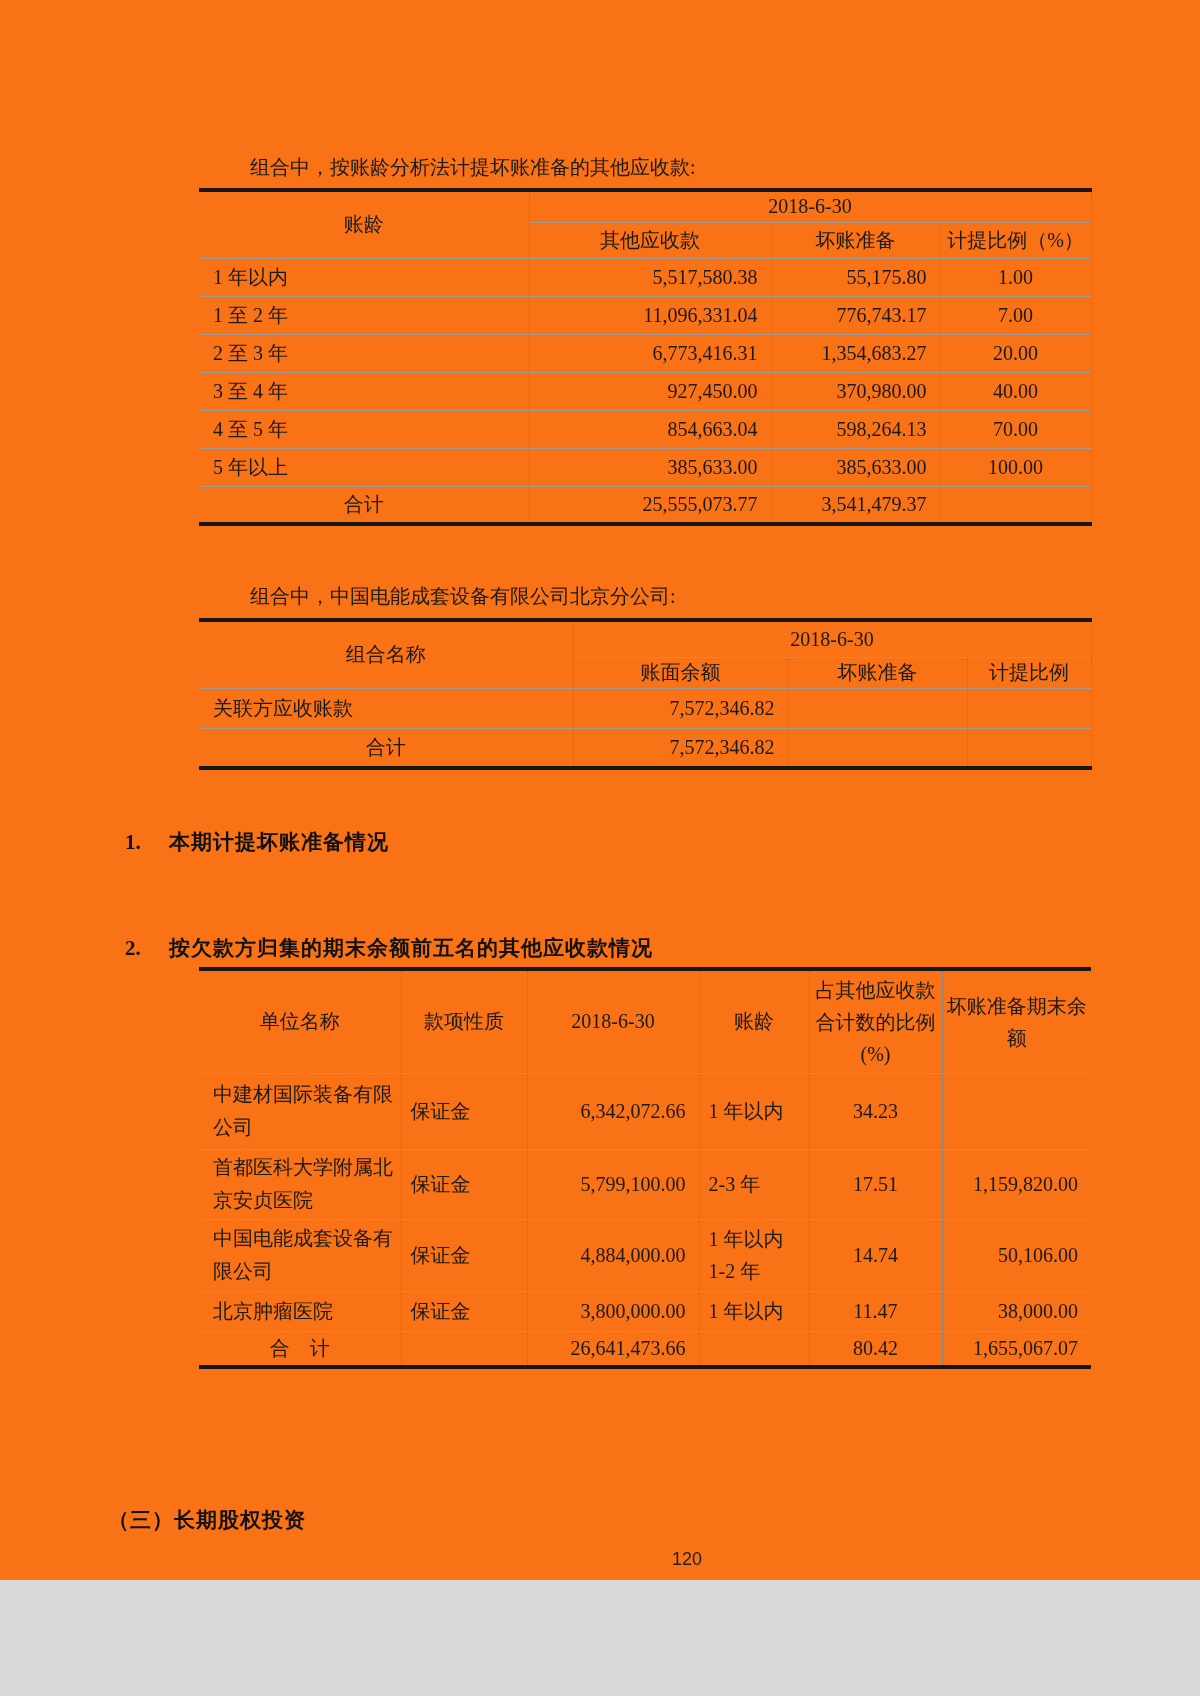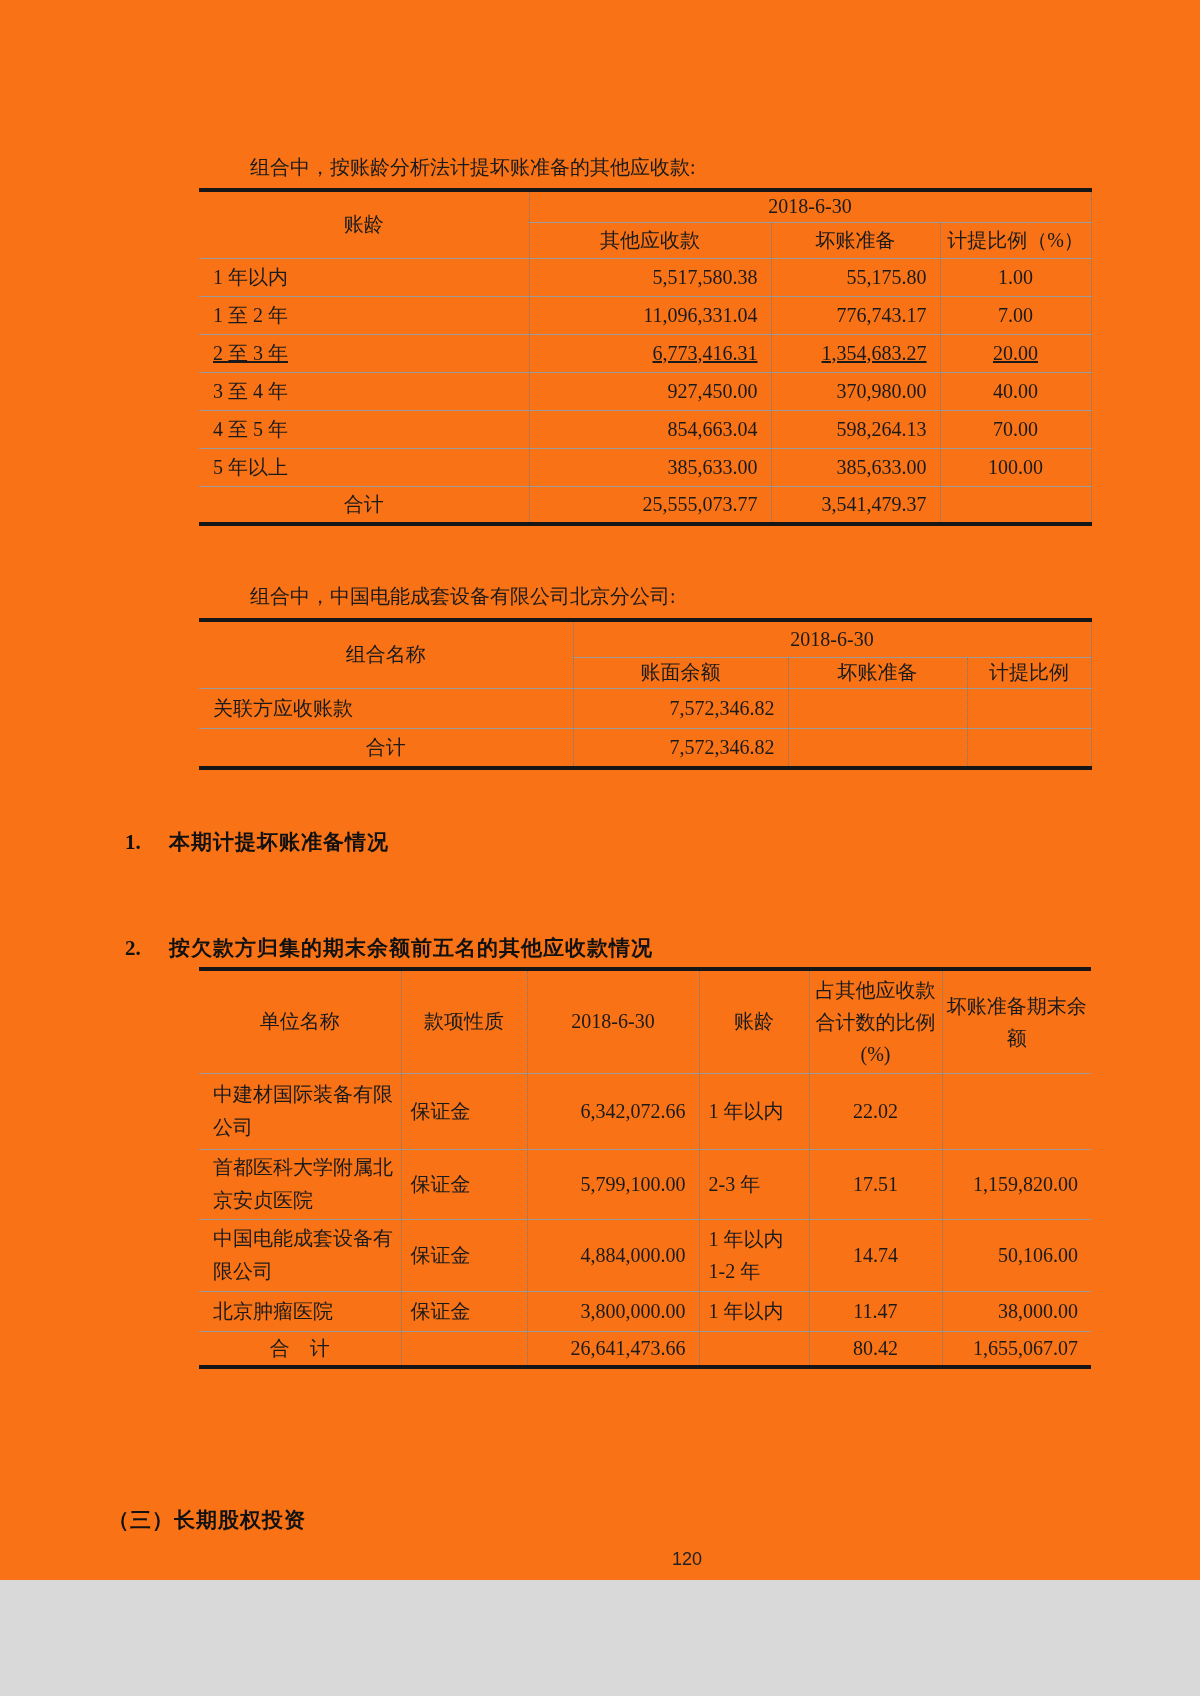--- a/index.html
+++ b/index.html
@@ -62,21 +62,21 @@
         <td class="vl rgt hb">5,517,580.38</td>
         <td class="vl rgt hb">55,175.80</td>
         <td class="vl vr hb">1.00</td>
       </tr>
       <tr style="height:38px;">
         <td class="lft hb">1 至 2 年</td>
         <td class="vl rgt hb">11,096,331.04</td>
         <td class="vl rgt hb">776,743.17</td>
         <td class="vl vr hb">7.00</td>
       </tr>
-      <tr style="height:38px;text-decoration:underline;">
+      <tr style="height:38px;">
         <td class="lft hb">2 至 3 年</td>
         <td class="vl rgt hb">6,773,416.31</td>
         <td class="vl rgt hb">1,354,683.27</td>
         <td class="vl vr hb">20.00</td>
       </tr>
       <tr style="height:38px;">
         <td class="lft hb">3 至 4 年</td>
         <td class="vl rgt hb">927,450.00</td>
         <td class="vl rgt hb">370,980.00</td>
         <td class="vl vr hb">40.00</td>
@@ -169,21 +169,21 @@
         <th class="vl hb pre">坏账准备期末余
 额</th>
       </tr>
     </thead>
     <tbody>
       <tr style="height:76px;">
         <td class="lft hb wrap2">中建材国际装备有限公司</td>
         <td class="vl lft9 hb">保证金</td>
         <td class="vl rgt hb">6,342,072.66</td>
         <td class="vl lft9 hb pre">1 年以内</td>
-        <td class="vl hb">22.02</td>
+        <td class="vl hb">34.23</td>
         <td class="vl rgt hb"></td>
       </tr>
       <tr style="height:70px;">
         <td class="lft hb wrap2">首都医科大学附属北京安贞医院</td>
         <td class="vl lft9 hb">保证金</td>
         <td class="vl rgt hb">5,799,100.00</td>
         <td class="vl lft9 hb pre">2-3 年</td>
         <td class="vl hb">17.51</td>
         <td class="vl rgt hb">1,159,820.00</td>
       </tr>

